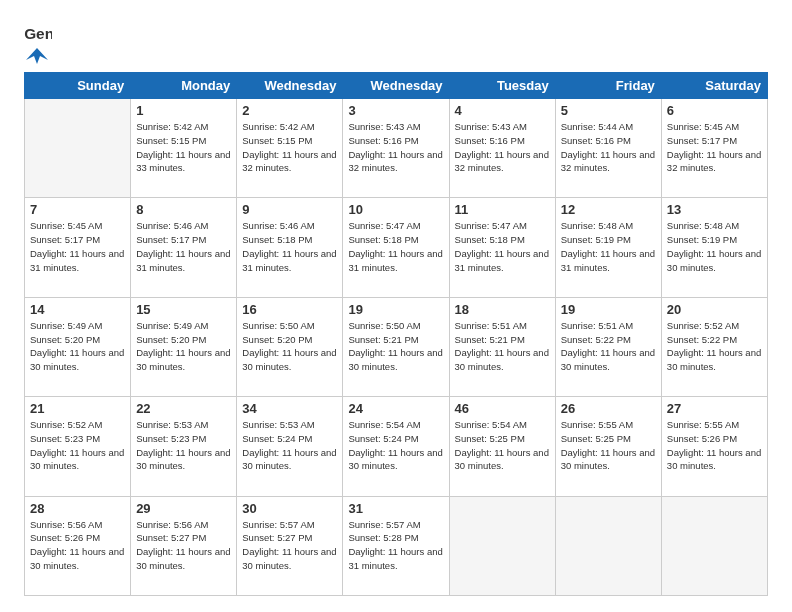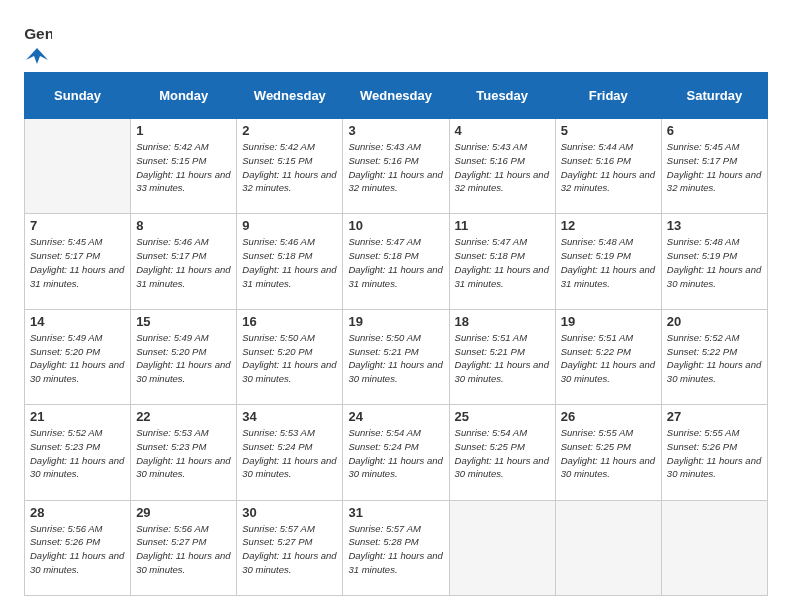--- a/index.html
+++ b/index.html
@@ -56,22 +56,22 @@
     .calendar {
       flex: 1;
       border: 1px solid #ccc;
       border-collapse: collapse;
       width: 100%;
       table-layout: fixed;
     }
     .calendar th {
       background-color: #1a6bb5;
       color: #fff;
-      text-align: center;
-      padding: 15px 6px;
+      text-align: right;
+      padding: 5px 6px;
       font-size: 13px;
       font-weight: bold;
       border: 1px solid #1a6bb5;
     }
     .calendar td {
       border: 1px solid #ccc;
       vertical-align: top;
       padding: 4px 5px;
       font-size: 10px;
       color: #333;
@@ -85,21 +85,20 @@
       font-size: 13px;
       font-weight: bold;
       color: #333;
       display: block;
       margin-bottom: 2px;
     }
     .day-info {
       font-size: 9.5px;
       color: #333;
       line-height: 1.45;
-      font-style: italic;
     }
   </style>
 </head>
 <body>
 
 <div class="page">
   <div class="header">
     <div class="logo">
       <div class="logo-row">
         <svg class="logo-icon" viewBox="0 0 36 26" xmlns="http://www.w3.org/2000/svg">
@@ -231,21 +230,21 @@
           </td>
           <td>
             <span class="day-num">34</span>
 <div class="day-info">Sunrise: 5:53 AM<br>Sunset: 5:24 PM<br>Daylight: 11 hours and 30 minutes.</div>
           </td>
           <td>
             <span class="day-num">24</span>
 <div class="day-info">Sunrise: 5:54 AM<br>Sunset: 5:24 PM<br>Daylight: 11 hours and 30 minutes.</div>
           </td>
           <td>
-            <span class="day-num">25</span>
+            <span class="day-num">46</span>
 <div class="day-info">Sunrise: 5:54 AM<br>Sunset: 5:25 PM<br>Daylight: 11 hours and 30 minutes.</div>
           </td>
           <td>
             <span class="day-num">26</span>
 <div class="day-info">Sunrise: 5:55 AM<br>Sunset: 5:25 PM<br>Daylight: 11 hours and 30 minutes.</div>
           </td>
           <td>
             <span class="day-num">27</span>
 <div class="day-info">Sunrise: 5:55 AM<br>Sunset: 5:26 PM<br>Daylight: 11 hours and 30 minutes.</div>
           </td>

